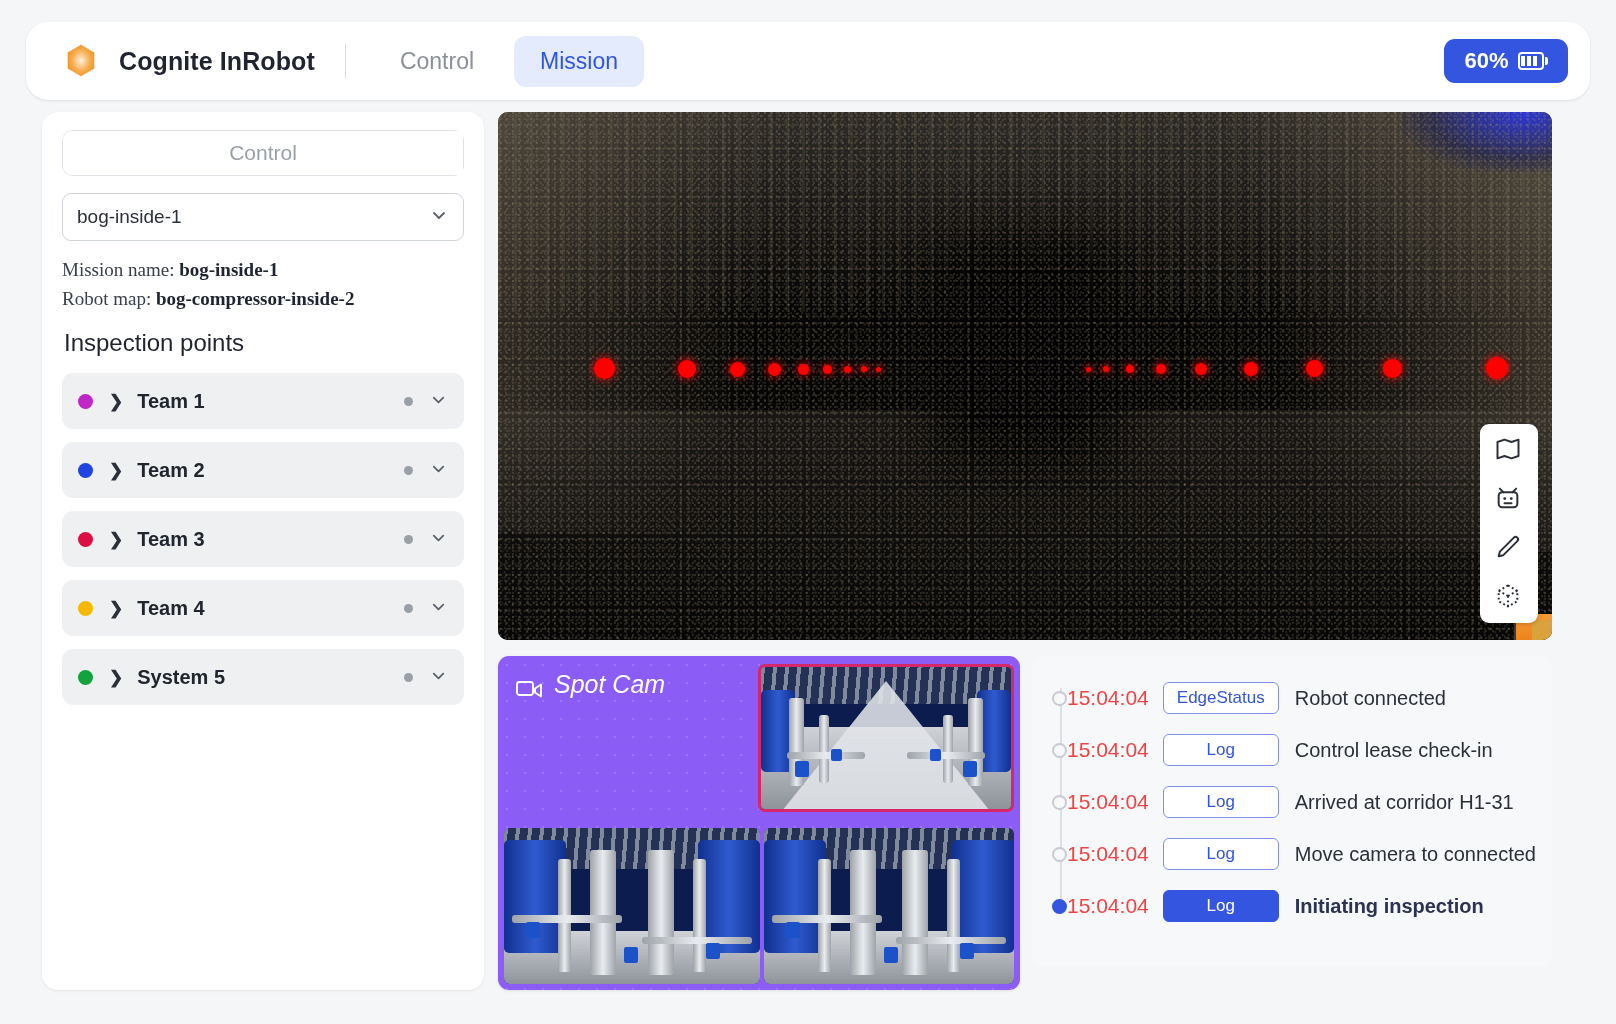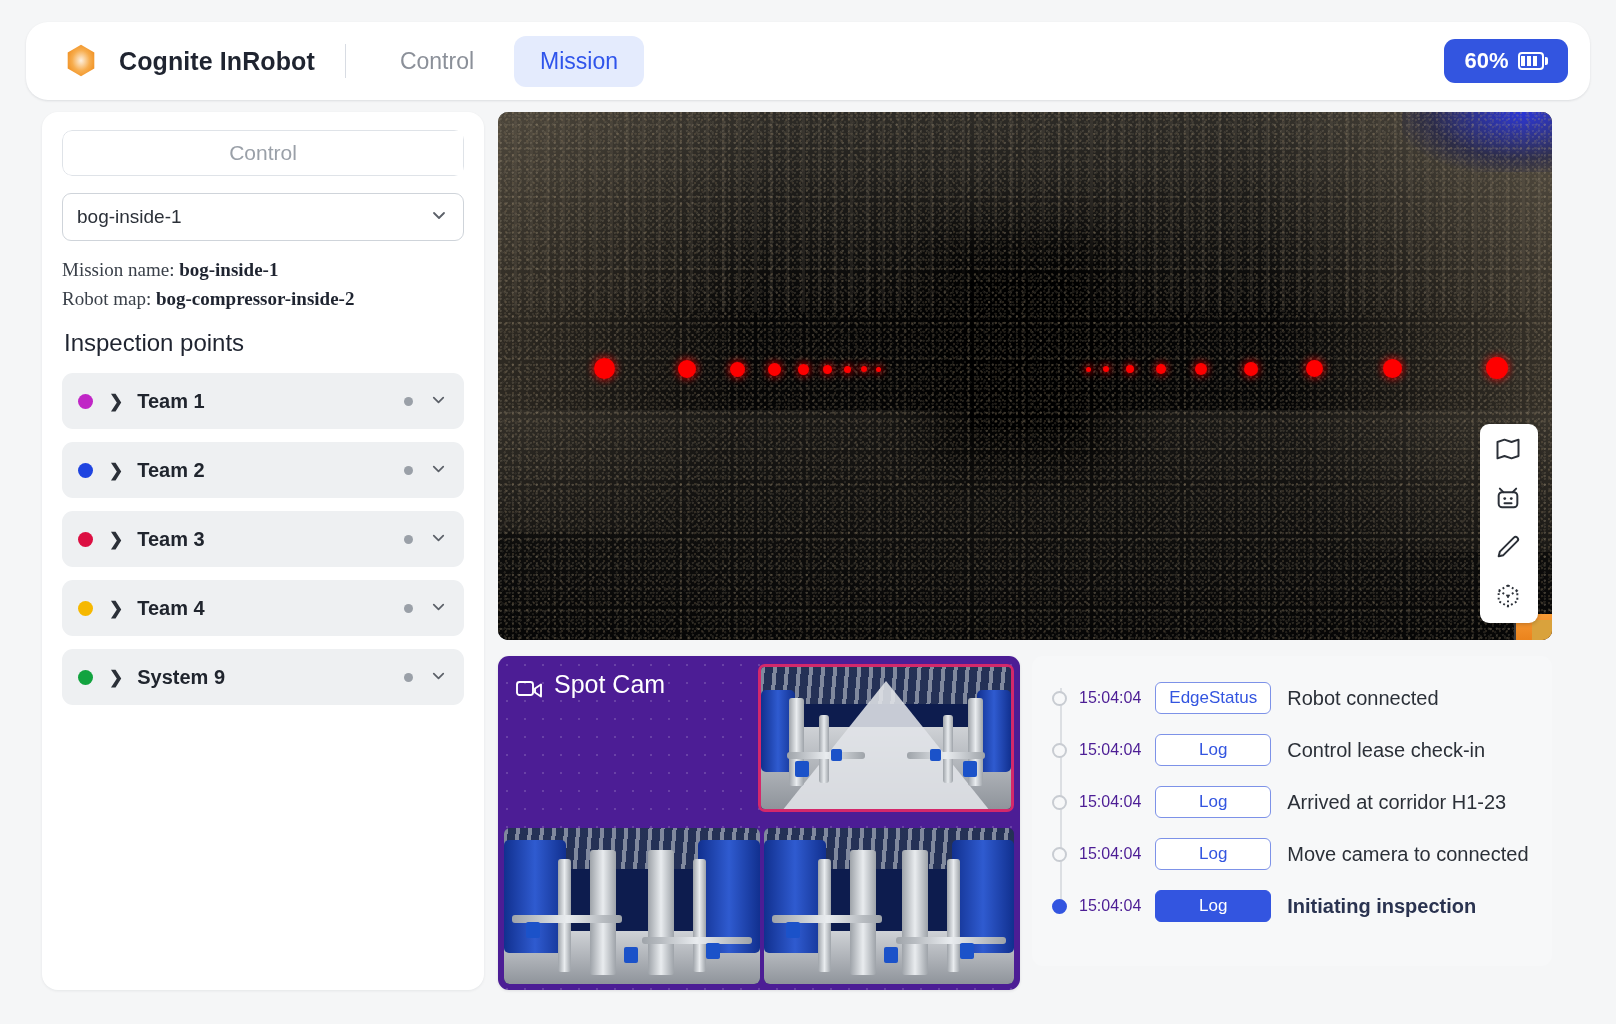--- a/index.html
+++ b/index.html
@@ -171,22 +171,23 @@
     padding: 11px 0; display: flex; flex-direction: column;
     align-items: center; gap: 19px;
     box-shadow: 0 1px 4px rgba(0,0,0,.22);
   }
   .vp-tools .t { width: 30px; height: 30px; color: #2b3038; }
 
   
   .spotcam {
     position: absolute; left: 498px; top: 656px;
     width: 522px; height: 334px;
-    background: #4c1d95; border-radius: 11px; overflow: hidden;
+    background: #8b5cf6; border-radius: 11px; overflow: hidden;
     box-shadow: 0 1px 3px rgba(16,24,40,.1);
+    font-style: italic;
   }
   .sc-dots {
     position: absolute; inset: 0;
     background-image: radial-gradient(circle, rgba(255,255,255,.16) 0 1px, transparent 1.3px);
     background-size: 18px 18px;
   }
   .sc-head {
     position: absolute; left: 18px; top: 14px;
     display: flex; align-items: center; gap: 11px;
     color: #fff; font-size: 25px; font-weight: 500;
@@ -235,21 +236,21 @@
     position: absolute; left: 8px; top: 16px; bottom: 22px;
     width: 2px; background: #dcdfe3;
   }
   .rl-row { display: flex; align-items: center; height: 52px; position: relative; }
   .rl-node {
     width: 15px; height: 15px; border-radius: 50%;
     border: 2px solid #c8ccd2; background: #f7f8f9;
     flex: 0 0 auto; z-index: 1;
   }
   .rl-row.active .rl-node { background: #3355e0; border-color: #3355e0; }
-  .rl-time { font-size: 16px; color: #4c1d95; margin-left: 12px; white-space: nowrap; }
+  .rl-time { font-size: 21px; color: #ef4444; white-space: nowrap; }
   .chip {
     margin-left: 14px; min-width: 116px; height: 32px;
     border: 1.5px solid #7d92e8; border-radius: 6px;
     display: flex; align-items: center; justify-content: center;
     font-size: 17px; color: #3355e0; font-weight: 500; background: #fff;
     padding: 0 8px; flex: 0 0 auto;
   }
   .rl-row.active .chip { background: #3355e0; border-color: #3355e0; color: #fff; }
   .rl-msg { margin-left: 16px; font-size: 20px; color: #2b3038; white-space: nowrap; }
   .rl-row.active .rl-msg { color: #2a3350; font-weight: 700; }
@@ -368,21 +369,21 @@
         <span>
           <svg width="19" height="19" viewBox="0 0 20 20" fill="none" stroke="#5b6068" stroke-width="1.8">
             <path d="M5 8l5 5 5-5" stroke-linecap="round" stroke-linejoin="round"></path>
             </svg>
         </span>
       </span>
     </div>
     <div class="iprow">
       <span class="dot" style="background: rgb(18, 163, 63);"></span>
       <span class="caret">❯</span>
-      <span class="lbl">System 9</span>
+      <span class="lbl">System 5</span>
       <span class="tail">
         <span class="sdot"></span>
         <span>
           <svg width="19" height="19" viewBox="0 0 20 20" fill="none" stroke="#5b6068" stroke-width="1.8">
             <path d="M5 8l5 5 5-5" stroke-linecap="round" stroke-linejoin="round"></path>
             </svg>
         </span>
       </span>
     </div>
   </div>
@@ -541,21 +542,21 @@
       <span class="rl-node"></span>
       <span class="rl-time">15:04:04</span>
       <span class="chip">Log</span>
       <span class="rl-msg">Control lease check-in</span>
     </div>
 
     <div class="rl-row">
       <span class="rl-node"></span>
       <span class="rl-time">15:04:04</span>
       <span class="chip">Log</span>
-      <span class="rl-msg">Arrived at corridor H1-23</span>
+      <span class="rl-msg">Arrived at corridor H1-31</span>
     </div>
 
     <div class="rl-row">
       <span class="rl-node"></span>
       <span class="rl-time">15:04:04</span>
       <span class="chip">Log</span>
       <span class="rl-msg">Move camera to connected</span>
     </div>
 
     <div class="rl-row active">

